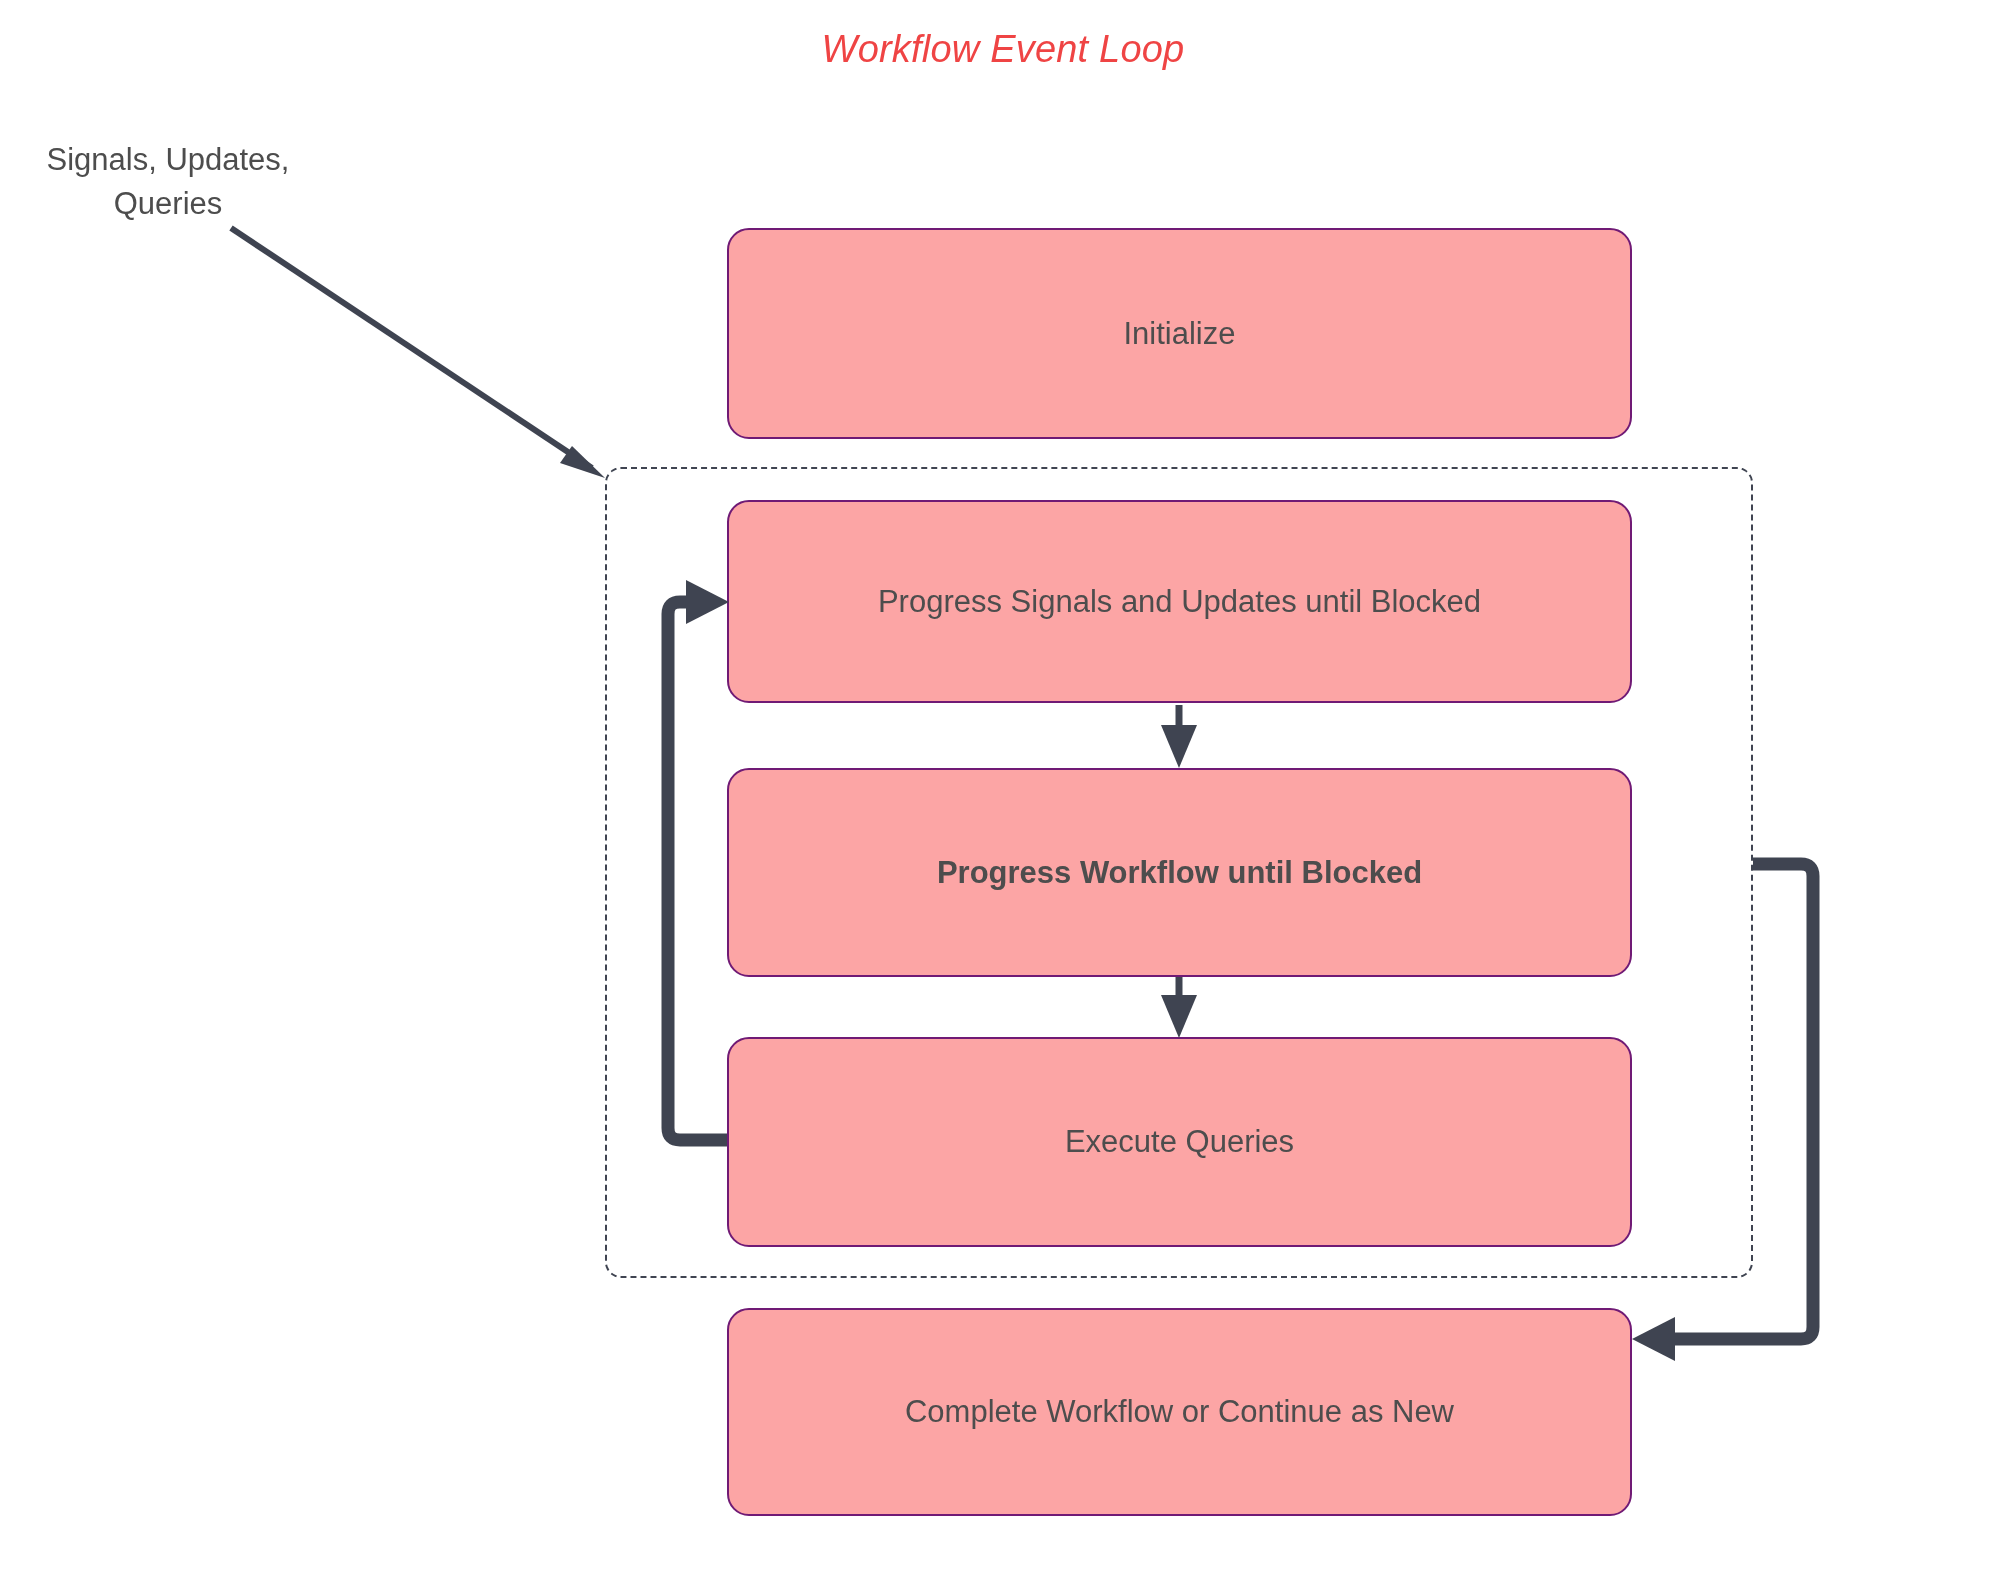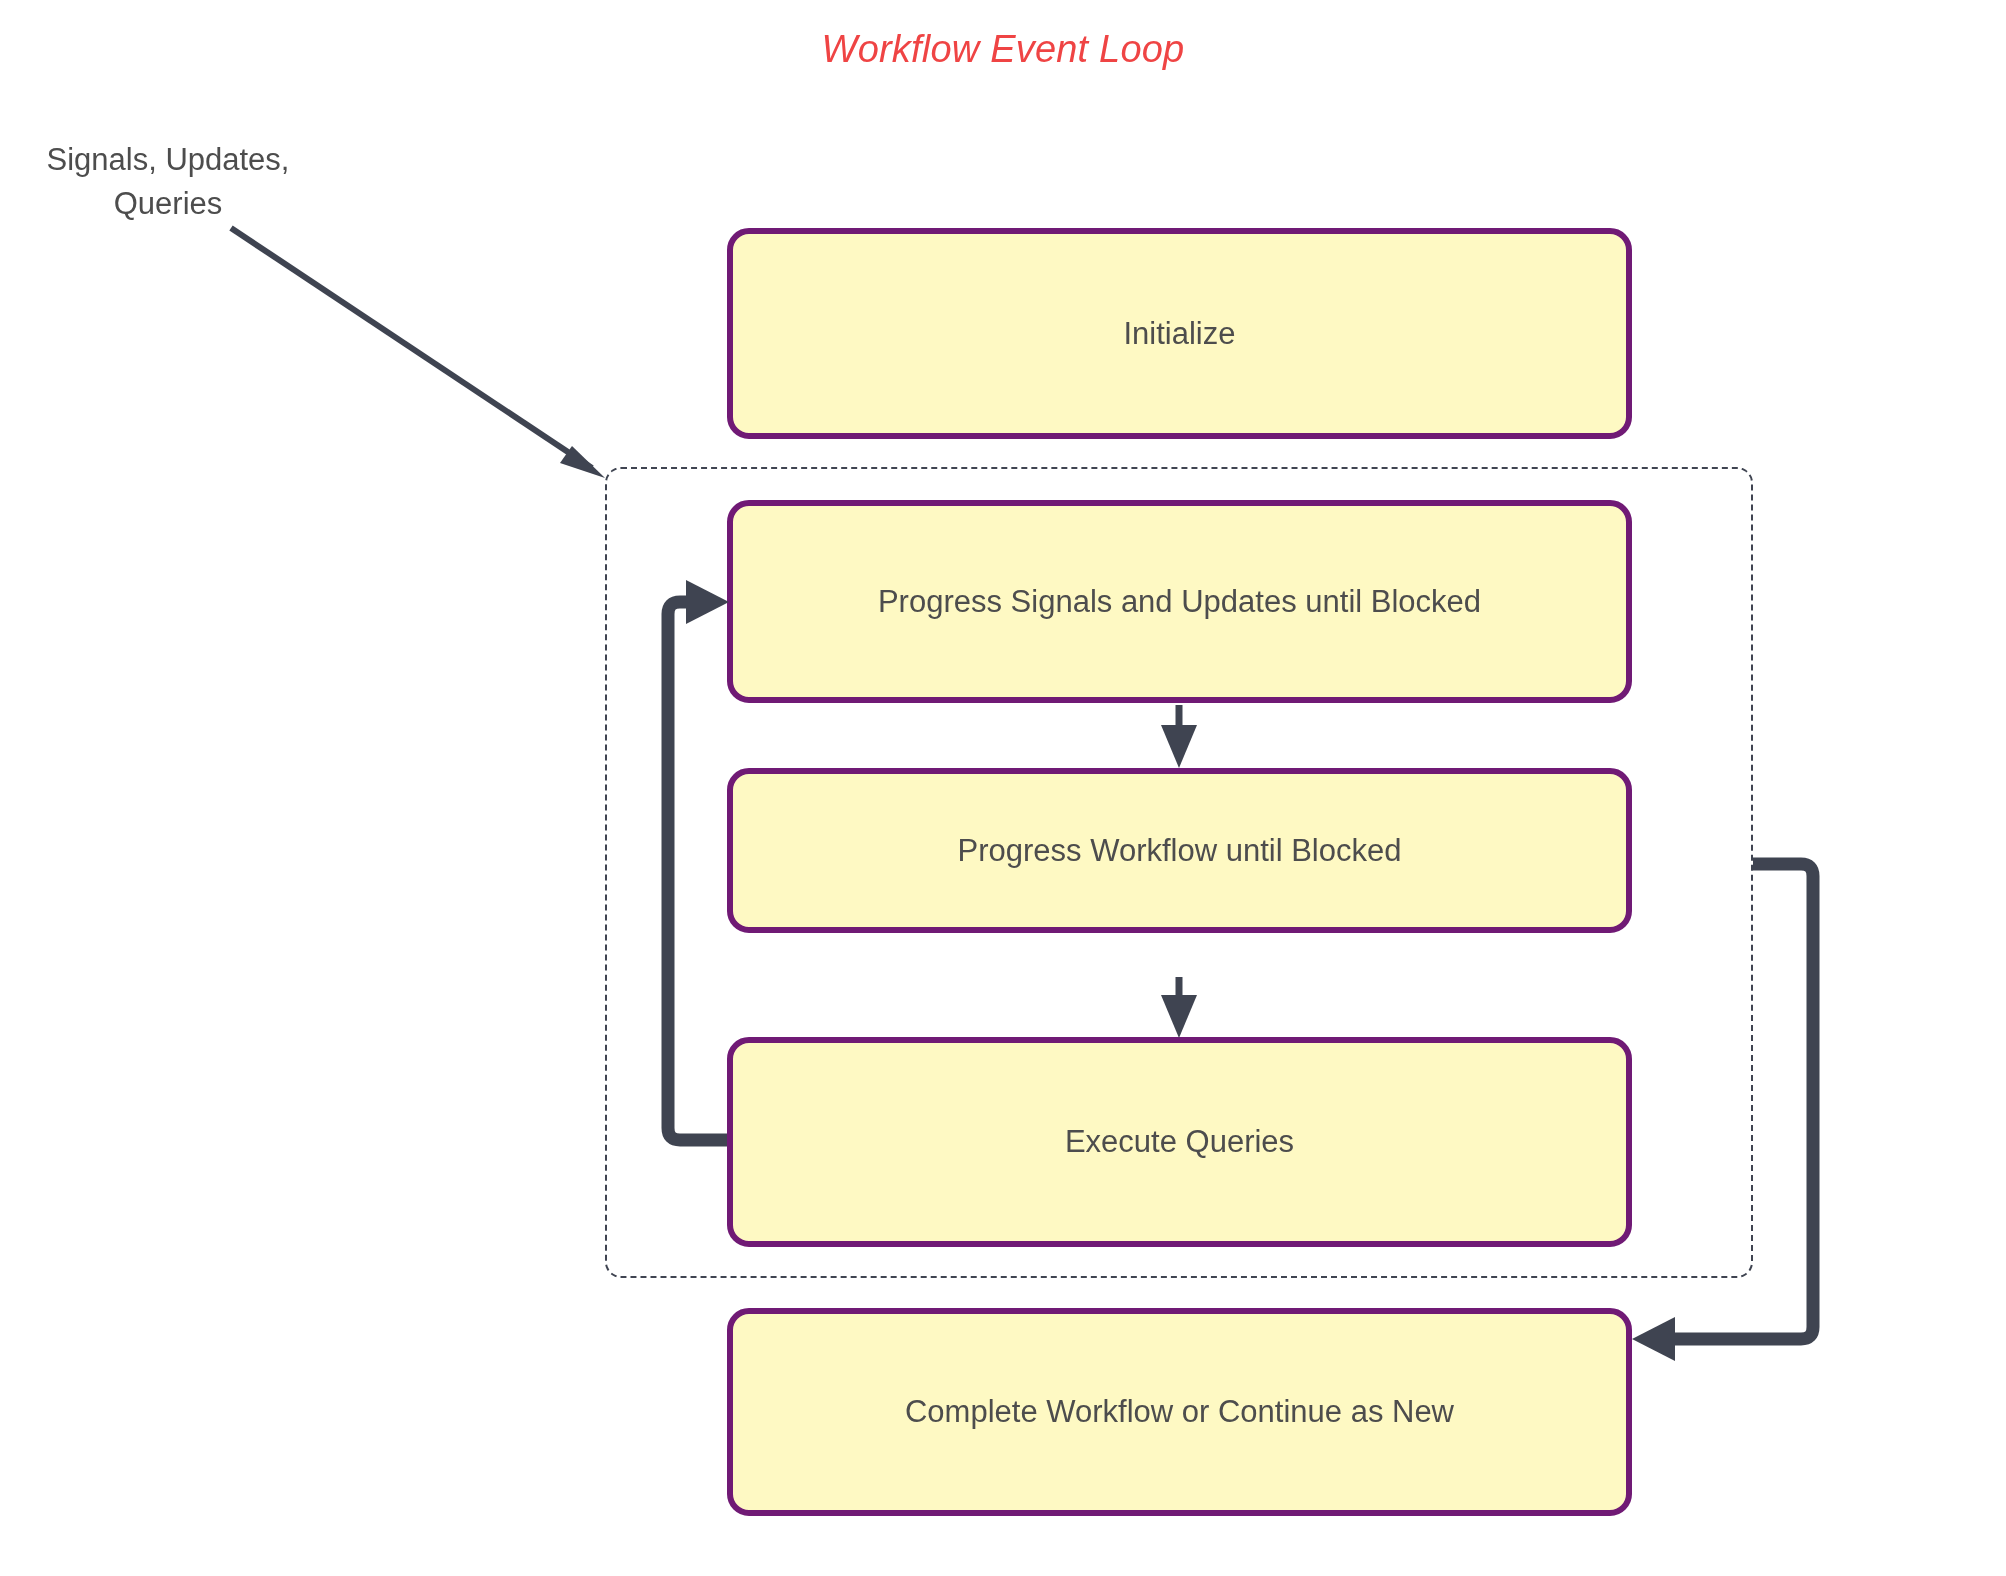--- a/index.html
+++ b/index.html
@@ -51,36 +51,36 @@
     width: 1148px;
     height: 811px;
     border: 2.5px dashed #3f4451;
     border-radius: 16px;
     box-sizing: border-box;
   }
   
   .node-box {
     position: absolute;
     box-sizing: border-box;
-    border: 6px solid #701a75;
+    border: 2px solid #701a75;
     border-radius: 22px;
-    background: #fef9c3;
+    background: #fca5a5;
     display: flex;
     align-items: center;
     justify-content: center;
   }
   .node-label {
     font-size: 31px;
     color: #4d4d4d;
     text-align: center;
     white-space: nowrap;
   }
   #node-initialize    { left: 727px; top: 228px;  width: 905px; height: 211px; }
   #node-progress-signals { left: 727px; top: 500px;  width: 905px; height: 203px; }
-  #node-progress-workflow { left: 727px; top: 768px; width: 905px; height: 165px; }
+  #node-progress-workflow { left: 727px; top: 768px; width: 905px; height: 209px; font-weight: bold; }
   #node-execute-queries   { left: 727px; top: 1037px; width: 905px; height: 210px; }
   #node-complete-workflow { left: 727px; top: 1308px; width: 905px; height: 208px; }
 
   
   #connectors {
     position: absolute;
     left: 0;
     top: 0;
     width: 2006px;
     height: 1576px;

